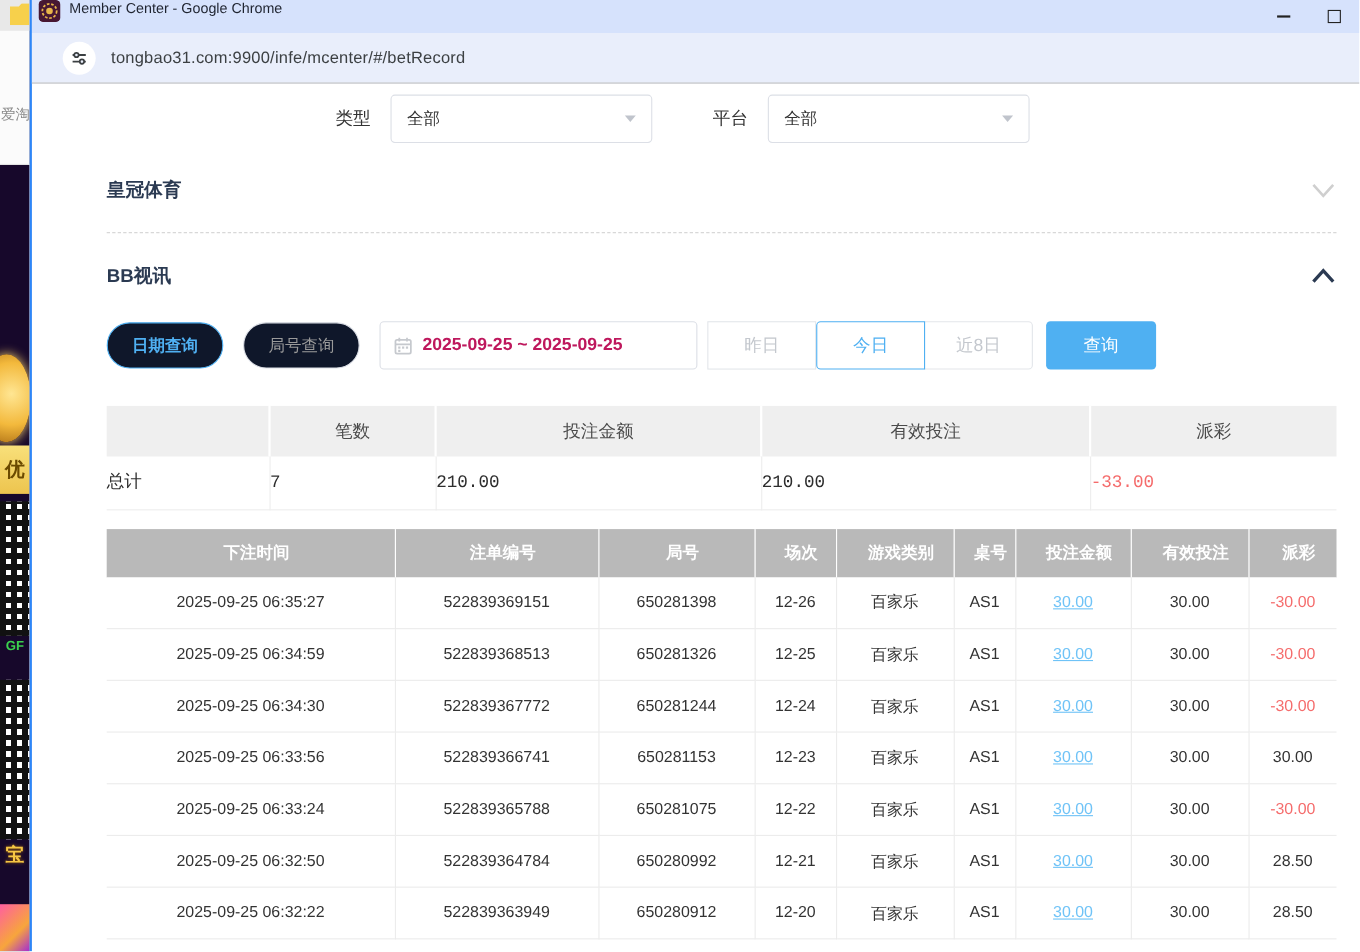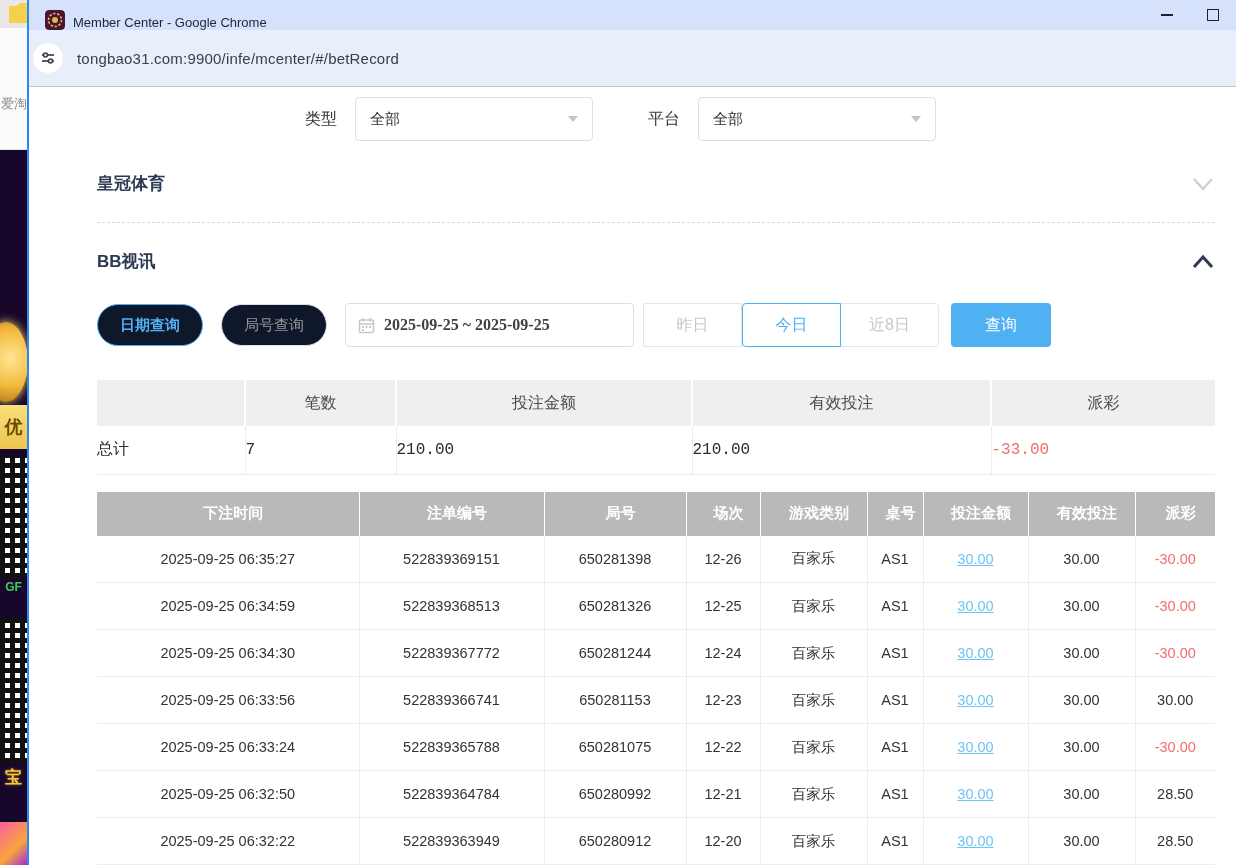--- a/index.html
+++ b/index.html
@@ -19,29 +19,29 @@
       repeating-linear-gradient(0deg,#111 0 5px,transparent 5px 10px),
       repeating-linear-gradient(90deg,#111 0 5px,#fff 5px 10px); }
   .qr1 { top:456px; height:122px; }
   .qr2 { top:618px; height:145px; }
   .gf-text { position:absolute; left:0; top:580px; width:27px; color:#3bd14e; font-weight:bold; font-size:12px; text-align:center; }
   .bao-text { position:absolute; left:0; top:766px; width:27px; color:#f6c644; font-weight:bold; font-size:17px; text-align:center; text-shadow:0 0 3px #a5680a; }
   .bottom-blob { position:absolute; left:0; top:822px; width:27px; height:43px; background:linear-gradient(135deg,#ff5fa0 0%,#f7a53c 60%,#a32bd4 100%); }
 
   
   .chrome { position:absolute; left:27px; top:0; width:1209px; height:865px; background:#fff; border-left:2px solid #2e86f7; }
-  .titlebar { height:30px; background:#d6e2fc; display:flex; align-items:flex-end; padding-left:16px; }
+  .titlebar { height:30px; background:#d6e2fc; display:flex; align-items:flex-start; padding-left:6px; }
   .favicon { width:20px; height:20px; border-radius:4px; margin-right:8px; flex:0 0 auto; }
   .win-title { font-size:13px; color:#1f2430; }
   .win-controls { margin-left:auto; display:flex; align-items:center; height:30px; }
   .win-btn { width:46px; height:30px; display:flex; align-items:center; justify-content:center; cursor:default; }
   .min-glyph { width:12px; height:0; border-top:2px solid #222; }
   .max-glyph { width:12px; height:12px; border:1.6px solid #222; }
 
-  .urlbar { height:57px; background:#e9eefb; border-bottom:1px solid #c2c2c2; display:flex; align-items:center; padding-left:4px; }
+  .urlbar { height:46px; background:#e9eefb; border-bottom:1px solid #c2c2c2; display:flex; align-items:center; padding-left:28px; }
   .tune-circle { width:30px; height:30px; border-radius:50%; background:#fff; display:flex; align-items:center; justify-content:center; }
   .url-text { margin-left:14px; font-size:15px; color:#3c4043; letter-spacing:.2px; }
 
   
   .content { position:relative; width:100%; padding-left:68px; }
 
   .filter-row { display:flex; align-items:center; margin-top:9px; height:46px; }
   .f-label { font-size:16px; color:#333; margin-right:18px; }
   .f-label.first { margin-left:208px; }
   .select-box { width:238px; height:44px; border:1px solid #dcdfe6; border-radius:4px; background:#fff; display:flex; align-items:center; padding:0 14px; margin-right:55px; cursor:pointer; }
@@ -53,21 +53,21 @@
   .section-row.bb { margin-top:27px; }
   .section-title { font-size:17px; font-weight:bold; color:#2b3a52; }
   .dashed-divider { width:1118px; border-top:1px dashed #d8d8d8; margin-top:27px; }
   .chev { cursor:pointer; }
 
   .query-row { display:flex; align-items:center; margin-top:30px; height:44px; }
   .pill { height:42px; border-radius:21px; border:1px solid #dcdfe6; background:#0f172a; font-size:15px; color:#9a9a9a; padding:0 22px; cursor:pointer; font-family:inherit; }
   .pill.active { border-color:#4fb0f2; color:#4fb0f2; font-weight:bold; }
   .pill + .pill { margin-left:18px; }
   .date-box { margin-left:18px; width:289px; height:44px; border:1px solid #dcdfe6; border-radius:4px; background:#fff; display:flex; align-items:center; padding:0 12px; cursor:pointer; }
-  .date-text { margin-left:9px; font-size:16px; font-weight:600; color:#404040;font-family:Liberation Serif, serif; }
+  .date-text { margin-left:9px; font-size:16px; font-weight:600; color:#be185d; }
   .seg-group { display:flex; margin-left:10px; height:44px; }
   .seg { width:99px; height:44px; background:#fff; border:1px solid #e3e6ea; font-size:16px; color:#c4c8ce; cursor:pointer; font-family:inherit; margin-left:-1px; }
   .seg.first { border-radius:4px 0 0 4px; margin-left:0; }
   .seg.last { border-radius:0 4px 4px 0; }
   .seg.active { border:1px solid #4fb0f2; color:#4fb0f2; position:relative; z-index:2; }
   .search-btn { margin-left:12px; width:100px; height:44px; background:#4fb0f2; border:none; border-radius:4px; color:#fff; font-size:16px; cursor:pointer; font-family:inherit; }
 
   table { border-collapse:collapse; table-layout:fixed; }
   .summary-table { width:1118px; margin-top:33px; }
   .summary-table th { background:#efefef; height:46px; font-size:16px; font-weight:normal; color:#4a4a4a; border-right:2px solid #fff; }

